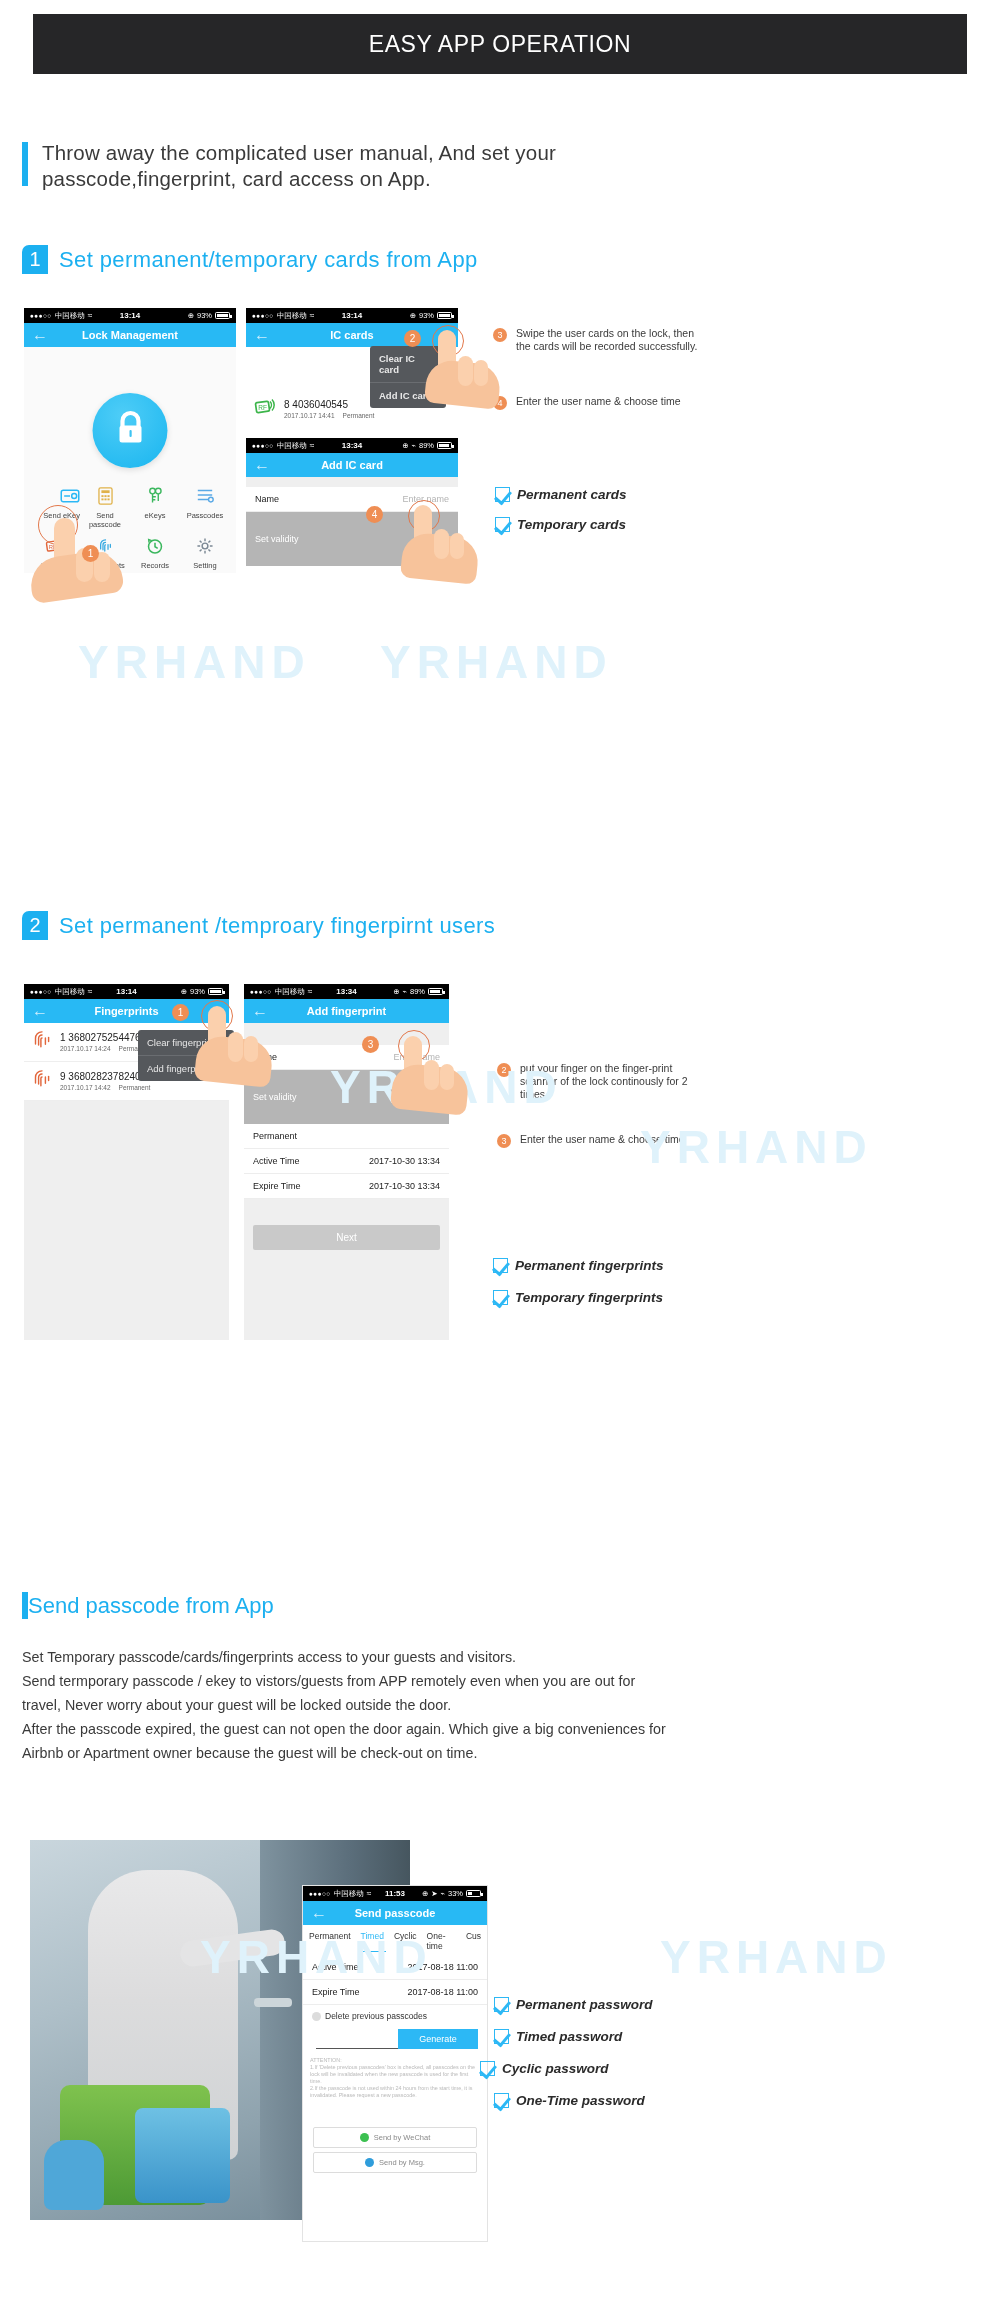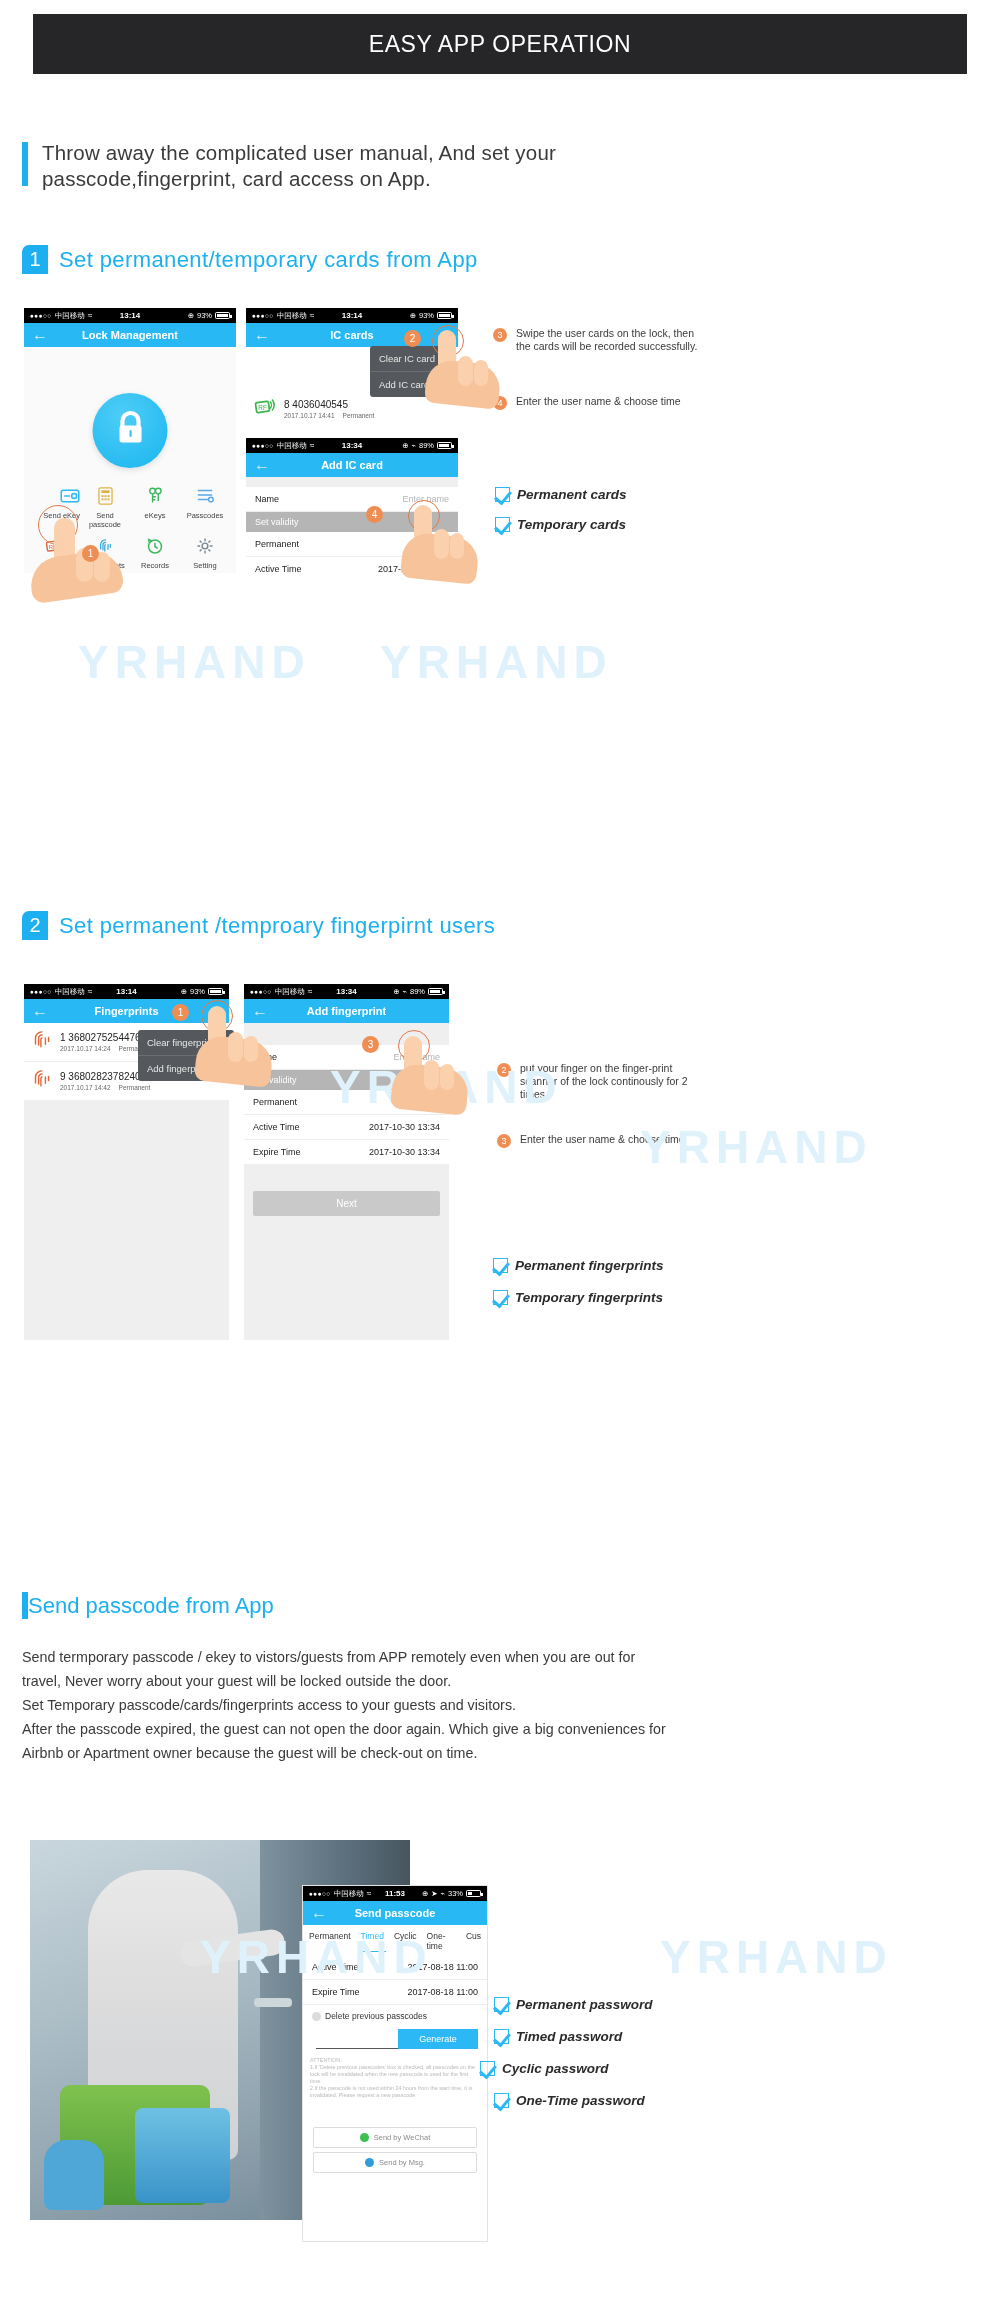--- a/index.html
+++ b/index.html
@@ -79,21 +79,21 @@
     position:absolute; background:#55585c; color:#e8e8e8; border-radius:3px;
     font-size:9.5px; z-index: 6;
   }
   .popmenu div { padding: 7px 9px; }
   .popmenu div:first-child { border-bottom:1px solid #6a6d71; }
 
   
   .frow { display:flex; align-items:center; justify-content:space-between; padding: 7px 9px; font-size:9px; color:#222; border-bottom:1px solid #ededed; background:#fff;}
   .frow .v { color:#222; }
   .frow .ph { color:#b4b4b4; }
-  .fhead { background:#b5b5b5; color:#fff; font-size:9px; padding:5px 9px; }
+  .fhead { background:#b5b5b5; color:#fff; font-size:9px; padding:22px 9px; }
   .nextbtn { margin: 12px 9px; background:#c9c9c9; color:#fff; text-align:center; font-size:10px; padding:7px 0; border-radius:2px;}
 
   
   .anno { position:absolute; display:flex; gap:9px; }
   .anno .num {
     width:14px;height:14px;border-radius:50%;background:#ef8e54;color:#fff;
     font-size:9px;display:flex;align-items:center;justify-content:center;flex:none;margin-top:1px;
   }
   .anno .txt { font-size:10.5px; color:#3a3a3a; line-height:13px; }
 
@@ -361,21 +361,21 @@
           <div class="txt1">8 4036040545</div>
           <div class="txt2">
             <span>2017.10.17 14:41</span><b>Permanent</b>
           </div>
         </span>
       </div>
       <div class="grayfill" style="height:34px;"></div>
     </div>
   </div>
 
-  <div class="popmenu" style="left:370px; top:346px; width:76px;">
+  <div class="popmenu" style="left:370px; top:346px; width:76px;font-weight:bold;">
     <div>Clear IC card</div>
     <div>Add IC card</div>
   </div>
   <div class="tapring" style="left:432px; top:325px; width:32px; height:32px;"></div>
   <div class="tapnum" style="left:404px; top:330px;">2</div>
   <div class="hand" style="left:424px; top:330px; width:78px; height:78px;">
     <div class="idx" style="left:14px; top:0px;  width:18px; height:46px;"></div>
     <div class="palm" style="left:2px;  top:32px; width:74px; height:44px; border-radius:26px 26px 10px 10px; transform:rotate(6deg);"></div>
     <div class="fing" style="left:34px; top:26px; width:15px; height:30px;"></div>
     <div class="fing" style="left:50px; top:30px; width:14px; height:26px;"></div>
@@ -594,22 +594,22 @@
   <div class="chk" style="left:493px; top:1290px;">
     <div class="box"></div>
     <div class="lbl">Temporary fingerprints</div>
   </div>
 
   <div class="bar-head" style="left:22px; top:1592px;">
     <div class="bar"></div>
     <div class="t">Send passcode from App</div>
   </div>
   <div style="position:absolute;left:22px;top:1645px;width:660px;font-size:14.3px;color:#3a3a3a;line-height:24px;">
+    <div>Set Temporary passcode/cards/fingerprints access to your guests and visitors.</div>
     <div style="width:648px;">Send termporary passcode / ekey to vistors/guests from APP remotely even when you are out for travel, Never worry about your guest will be locked outside the door.</div>
-    <div>Set Temporary passcode/cards/fingerprints access to your guests and visitors.</div>
     <div style="width:652px;">After the passcode expired, the guest can not open the door again. Which give a big conveniences for Airbnb or Apartment owner because the guest will be check-out on time.</div>
   </div>
 
   <div class="photo">
     <div class="door"></div>
     <div class="person"></div>
     <div class="arm"></div>
     <div class="handle"></div>
     <div class="bag"></div>
     <div class="bag2"></div>

